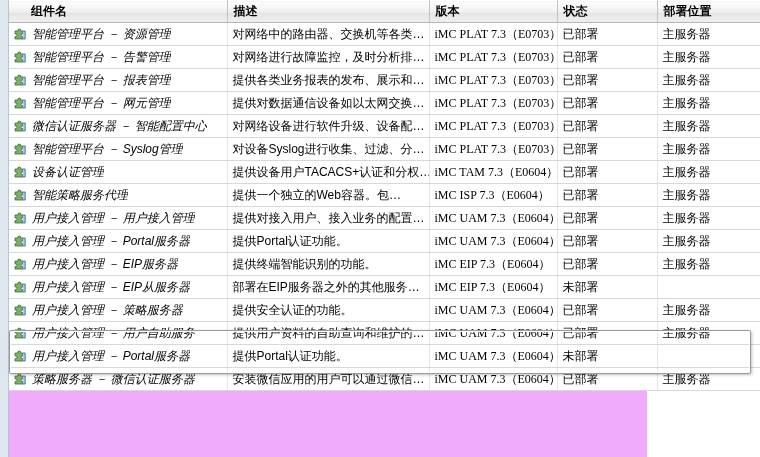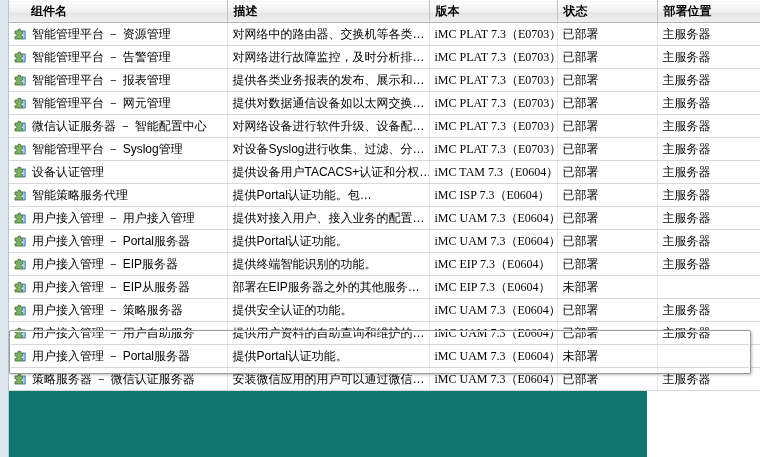--- a/index.html
+++ b/index.html
@@ -12,21 +12,21 @@
     height: 457px;
     overflow: hidden;
     font-family: "Liberation Sans", sans-serif;
     font-size: 12px;
     color: #000;
   }
   .app {
     position: relative;
     width: 647px;
     height: 457px;
-    background: #0f766e;
+    background: #f0abfc;
   }
   
   .left-gutter {
     position: absolute;
     left: 0; top: 0;
     width: 9px;
     height: 457px;
     background: #dfe7ef;
     border-right: 1px solid #b8c4d2;
     box-sizing: border-box;
@@ -90,20 +90,21 @@
     flex: 0 0 auto;
     width: 14px;
     height: 14px;
     position: relative;
     display: inline-block;
   }
   .puzzle-icon svg { display: block; }
   .name-txt {
     overflow: hidden;
     white-space: nowrap;
+    font-style: italic;
   }
   .mono {
     font-family: "Liberation Serif", serif;
     margin-left: 12px;
   }
   
   .hover-box {
     position: absolute;
     left: 9px;
     top: 330px;
@@ -272,21 +273,21 @@
               <div class="name-wrap">
                 <span class="puzzle-icon">
                   <svg width="14" height="14" viewBox="0 0 14 14">
                     <path d="M2 4 h3 a1.4 1.4 0 1 1 2.6 0 H10 v3 a1.4 1.4 0 1 0 0 2.6 V12 H2 V9.6 a1.4 1.4 0 1 0 0-2.6 Z" fill="#7fb069" stroke="#3f6b2e" stroke-width="0.8" stroke-linejoin="round"></path>
                     <path d="M10 4 h2.2 v8 H10" fill="#9fd0ff" stroke="#2f5f8f" stroke-width="0.8" stroke-linejoin="round"></path>
                   </svg>
                 </span>
                 <span class="name-txt">智能策略服务代理</span>
               </div>
             </td>
-            <td>提供Portal认证功能。包…</td>
+            <td>提供一个独立的Web容器。包…</td>
             <td class="mono">iMC ISP 7.3（E0604）</td>
             <td>已部署</td>
             <td>主服务器</td>
           </tr>
           <tr>
             <td class="name-cell">
               <div class="name-wrap">
                 <span class="puzzle-icon">
                   <svg width="14" height="14" viewBox="0 0 14 14">
                     <path d="M2 4 h3 a1.4 1.4 0 1 1 2.6 0 H10 v3 a1.4 1.4 0 1 0 0 2.6 V12 H2 V9.6 a1.4 1.4 0 1 0 0-2.6 Z" fill="#7fb069" stroke="#3f6b2e" stroke-width="0.8" stroke-linejoin="round"></path>

